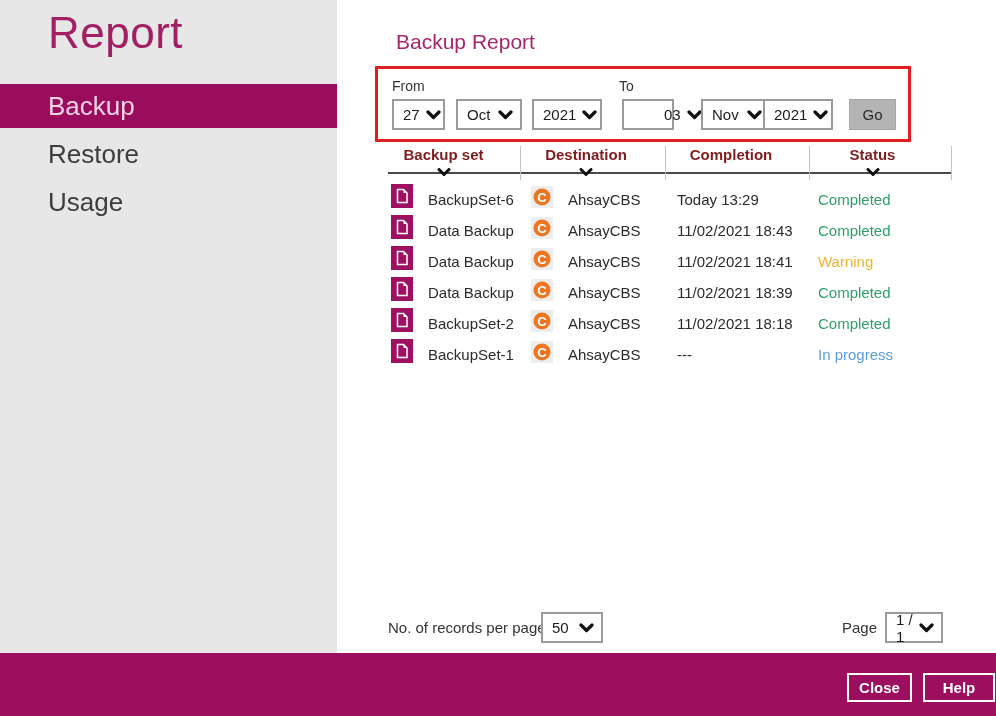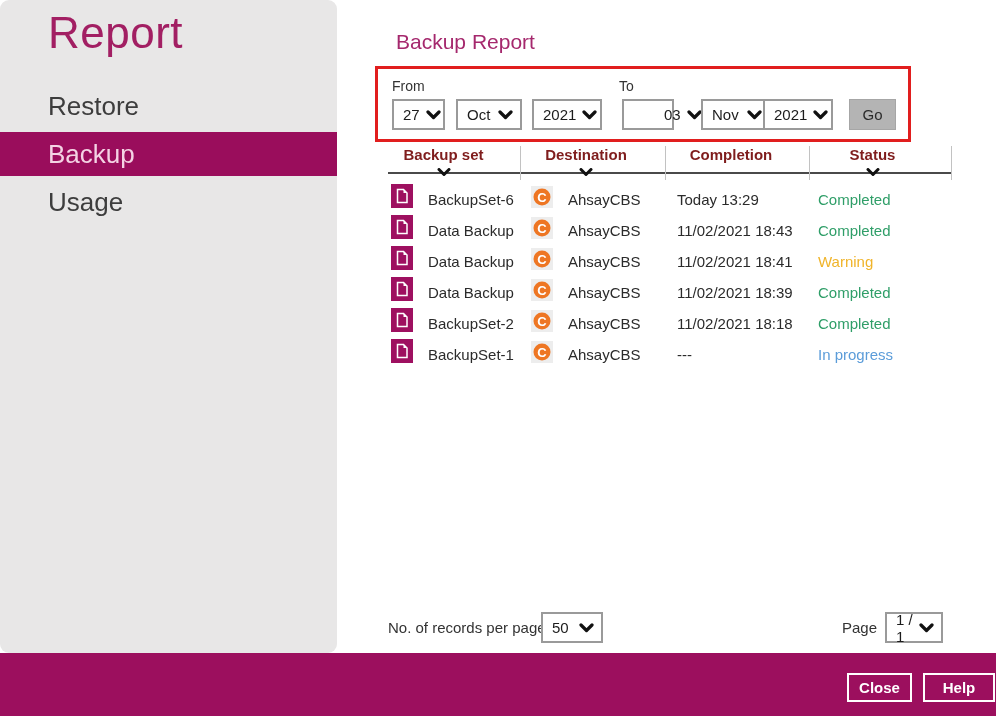--- a/index.html
+++ b/index.html
@@ -3,21 +3,21 @@
 <meta charset="utf-8">
 <style>
   * { margin:0; padding:0; box-sizing:border-box; }
   html,body { width:996px; height:716px; }
   body {
     font-family:"Liberation Sans","DejaVu Sans",sans-serif;
     background:#ffffff; color:#2b2b2b; position:relative; overflow:hidden;
   }
 
   
-  .sidebar { position:absolute; left:0; top:0; width:337px; height:653px; background:#e8e7e7;border-radius:9px; }
+  .sidebar { position:absolute; left:0; top:0; width:337px; height:653px; background:#e8e7e7; }
   .app-title { padding:8px 0 0 48px; font-size:44px; font-weight:400; color:#a21f63; letter-spacing:0.5px; }
   .nav { position:absolute; left:0; top:84px; width:337px; }
   .nav-item { height:44px; line-height:44px; padding-left:48px; font-size:26px; color:#3d3d3d; cursor:pointer; margin-bottom:4px; }
   .nav-item.selected { background:#9a0d5c; color:#f4d3e4; }
 
   
   .main { position:absolute; left:337px; top:0; width:659px; height:653px; background:#fff; }
   .page-heading { position:absolute; left:59px; top:30px; font-size:21px; font-weight:400; color:#a5286d; }
 
   
@@ -76,25 +76,25 @@
                 display:flex; align-items:center; justify-content:center; }
   .close-btn { left:847px; width:65px; }
   .help-btn  { left:923px; width:72px; }
 </style>
 </head>
 <body>
 
 <div class="sidebar">
   <div class="app-title">Report</div>
   <div class="nav">
+    <div class="nav-item selected">
+      <span>Backup</span>
+    </div>
     <div class="nav-item">
       <span>Restore</span>
-    </div>
-    <div class="nav-item selected">
-      <span>Backup</span>
     </div>
     <div class="nav-item">
       <span>Usage</span>
     </div>
   </div>
 </div>
 
 <div class="main">
   <div class="page-heading">Backup Report</div>
 

